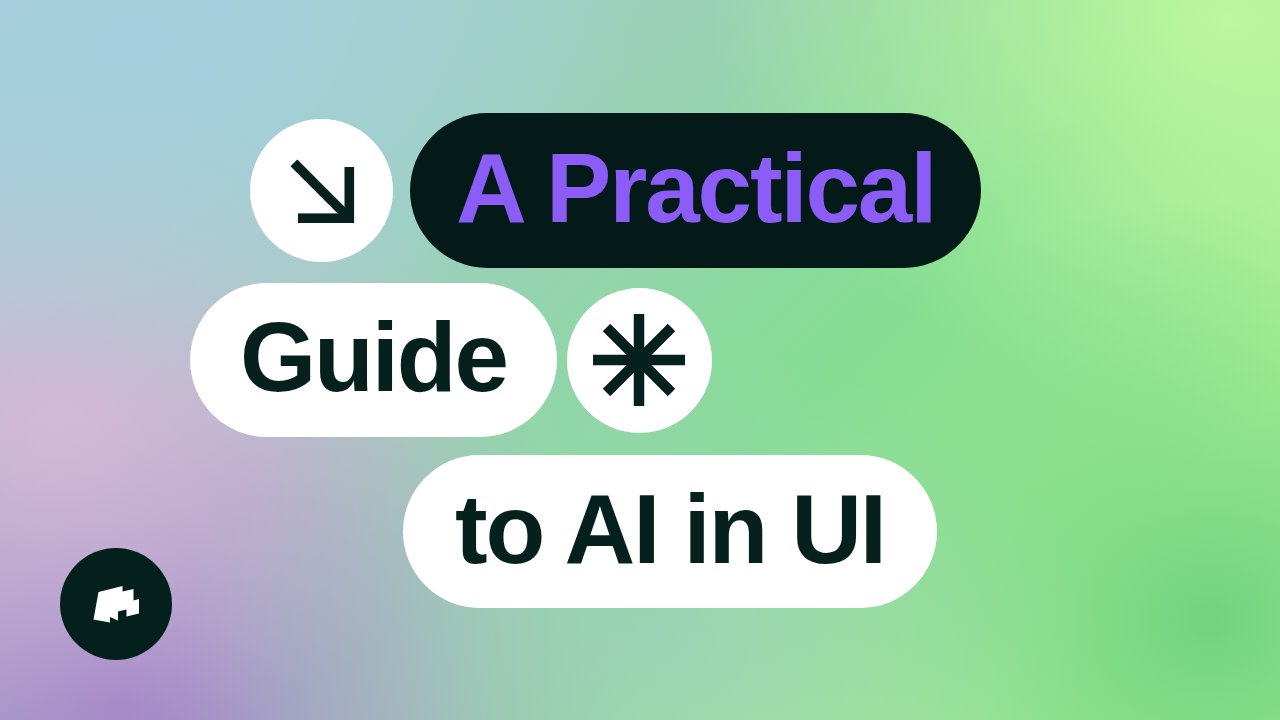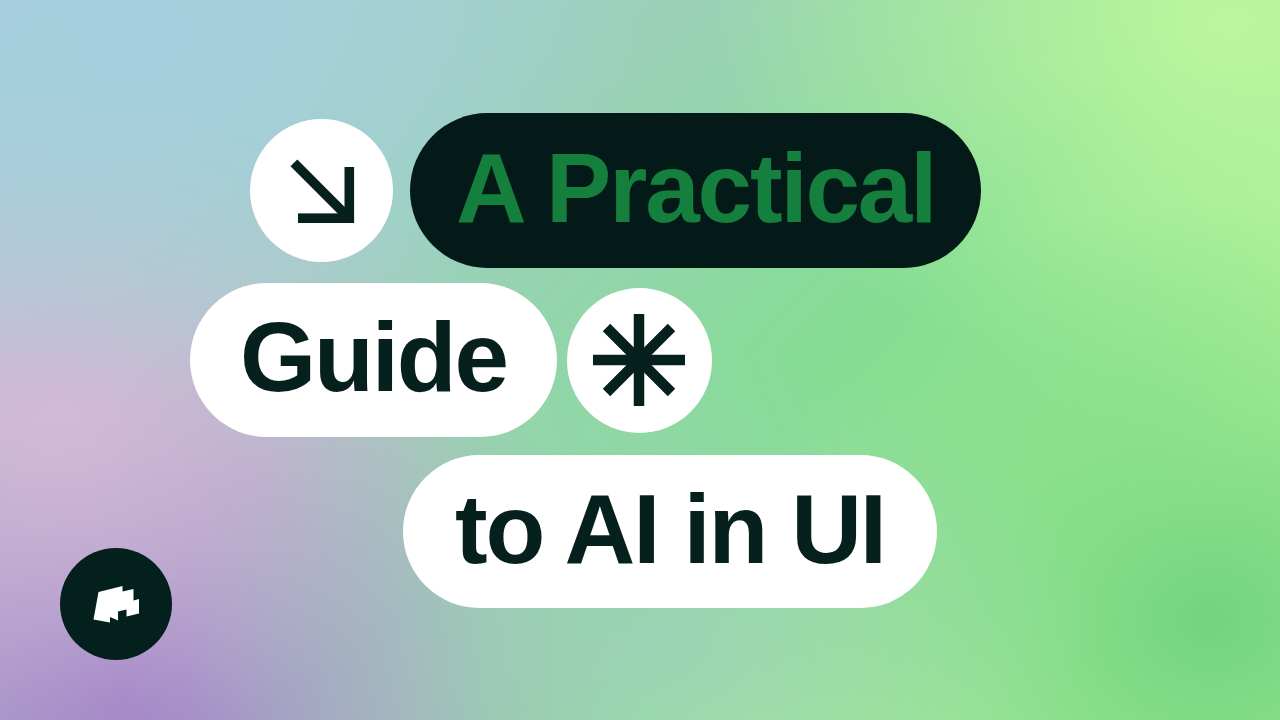--- a/index.html
+++ b/index.html
@@ -53,21 +53,21 @@
   .pill {
     display:flex;
     align-items:center;
     justify-content:center;
     border-radius:999px;
     white-space:nowrap;
   }
 
   .pill-dark {
     background:#041a19;
-    color:#15803d;
+    color:#8b5cf6;
     justify-content:center;
   }
   .pill-light {
     background:#ffffff;
     color:#06201e;
   }
 
   .pill-text {
     font-weight:700;
     letter-spacing:-0.022em;

